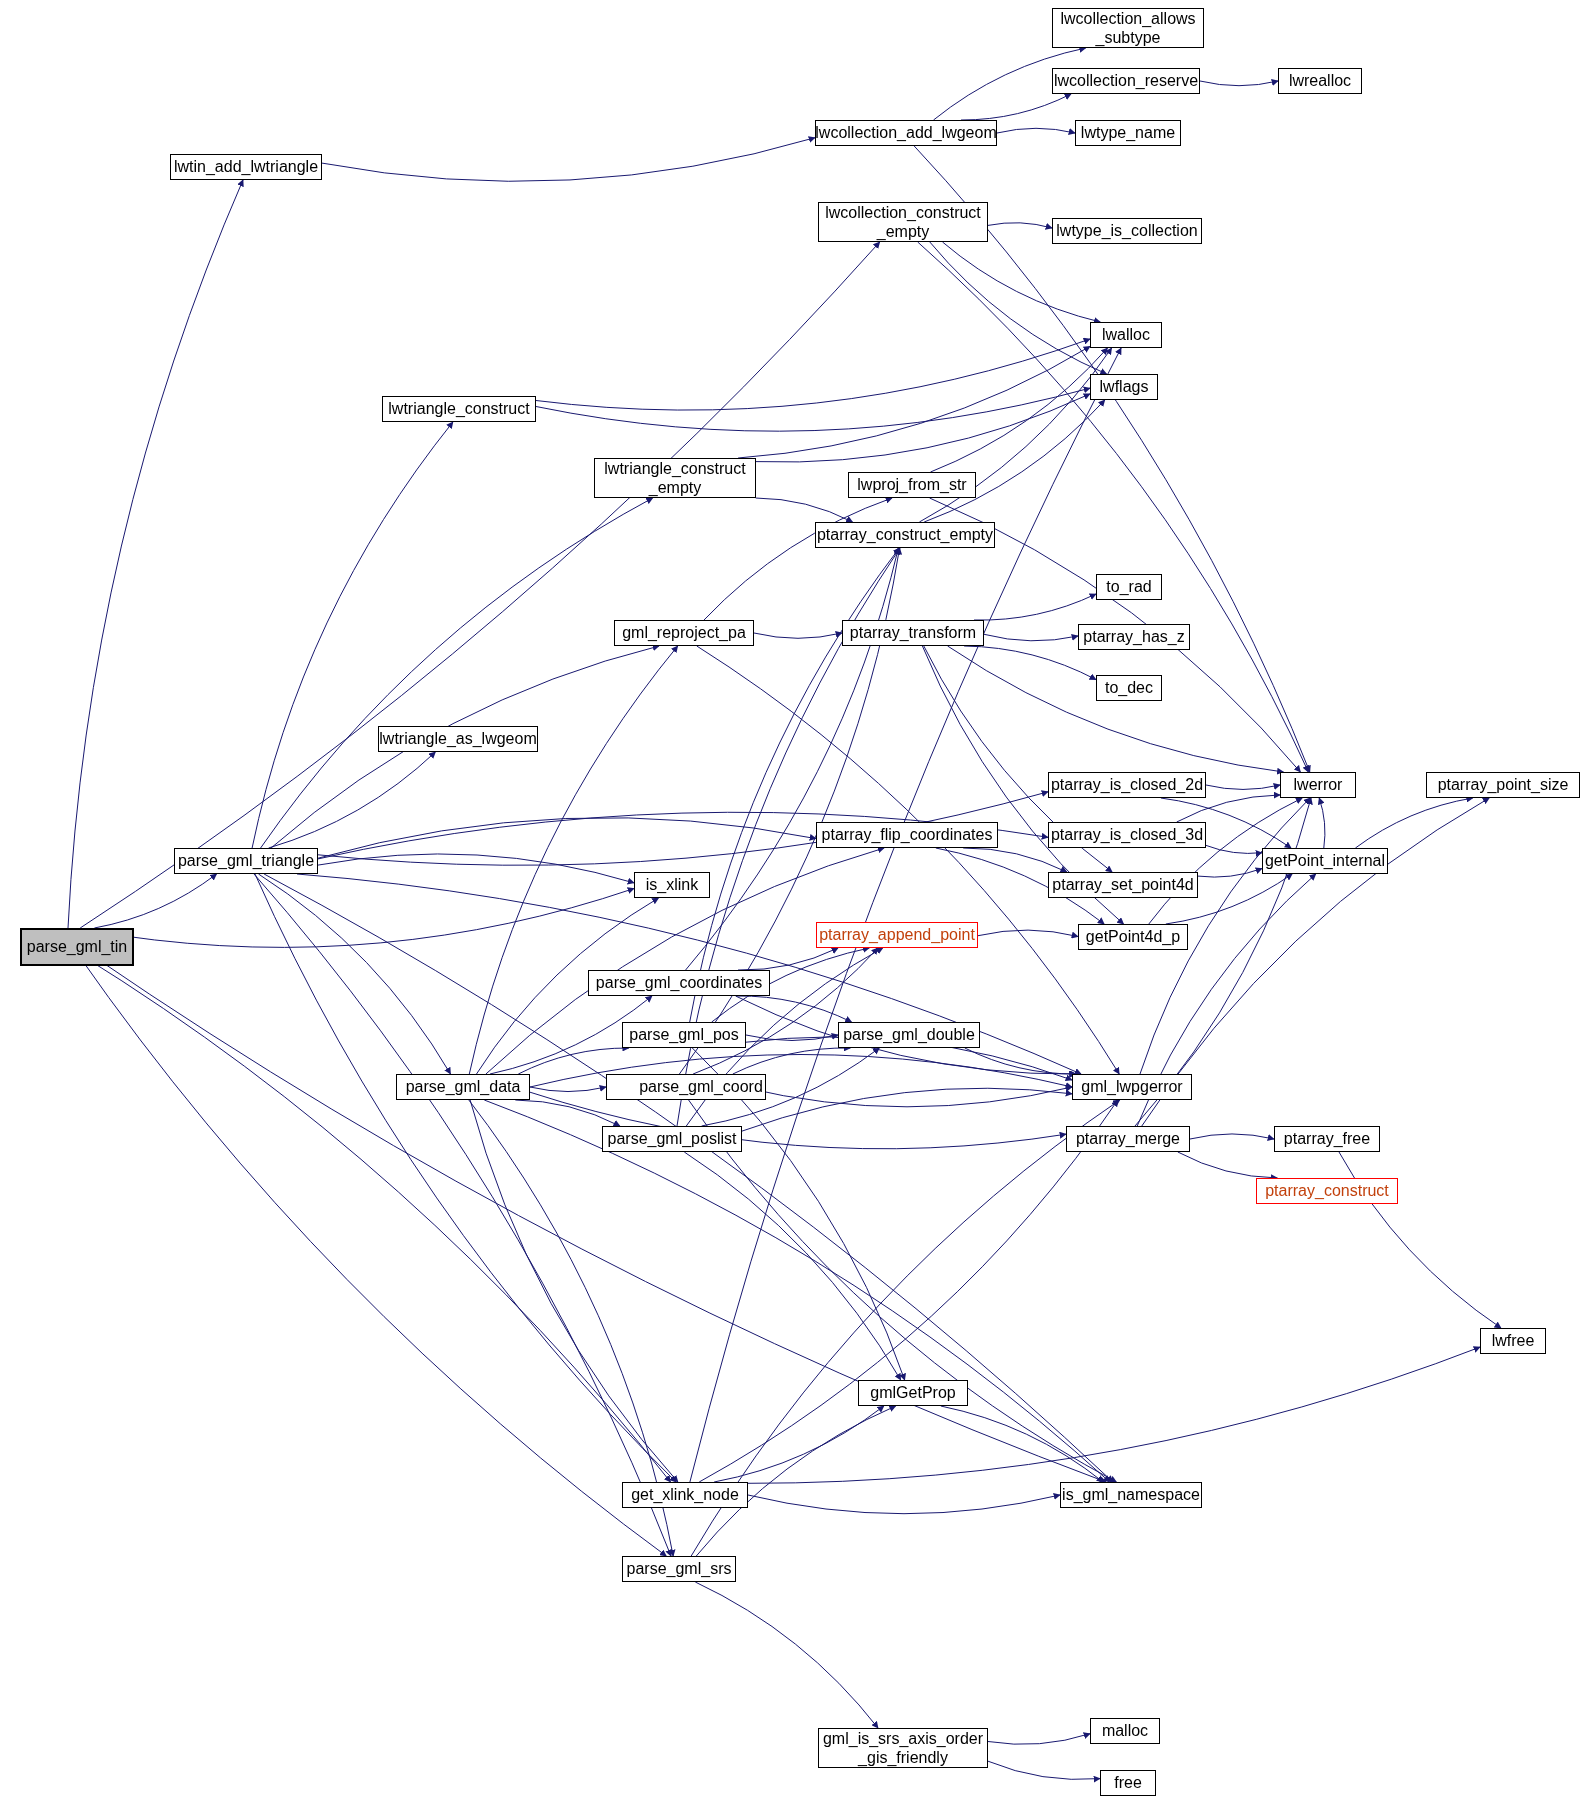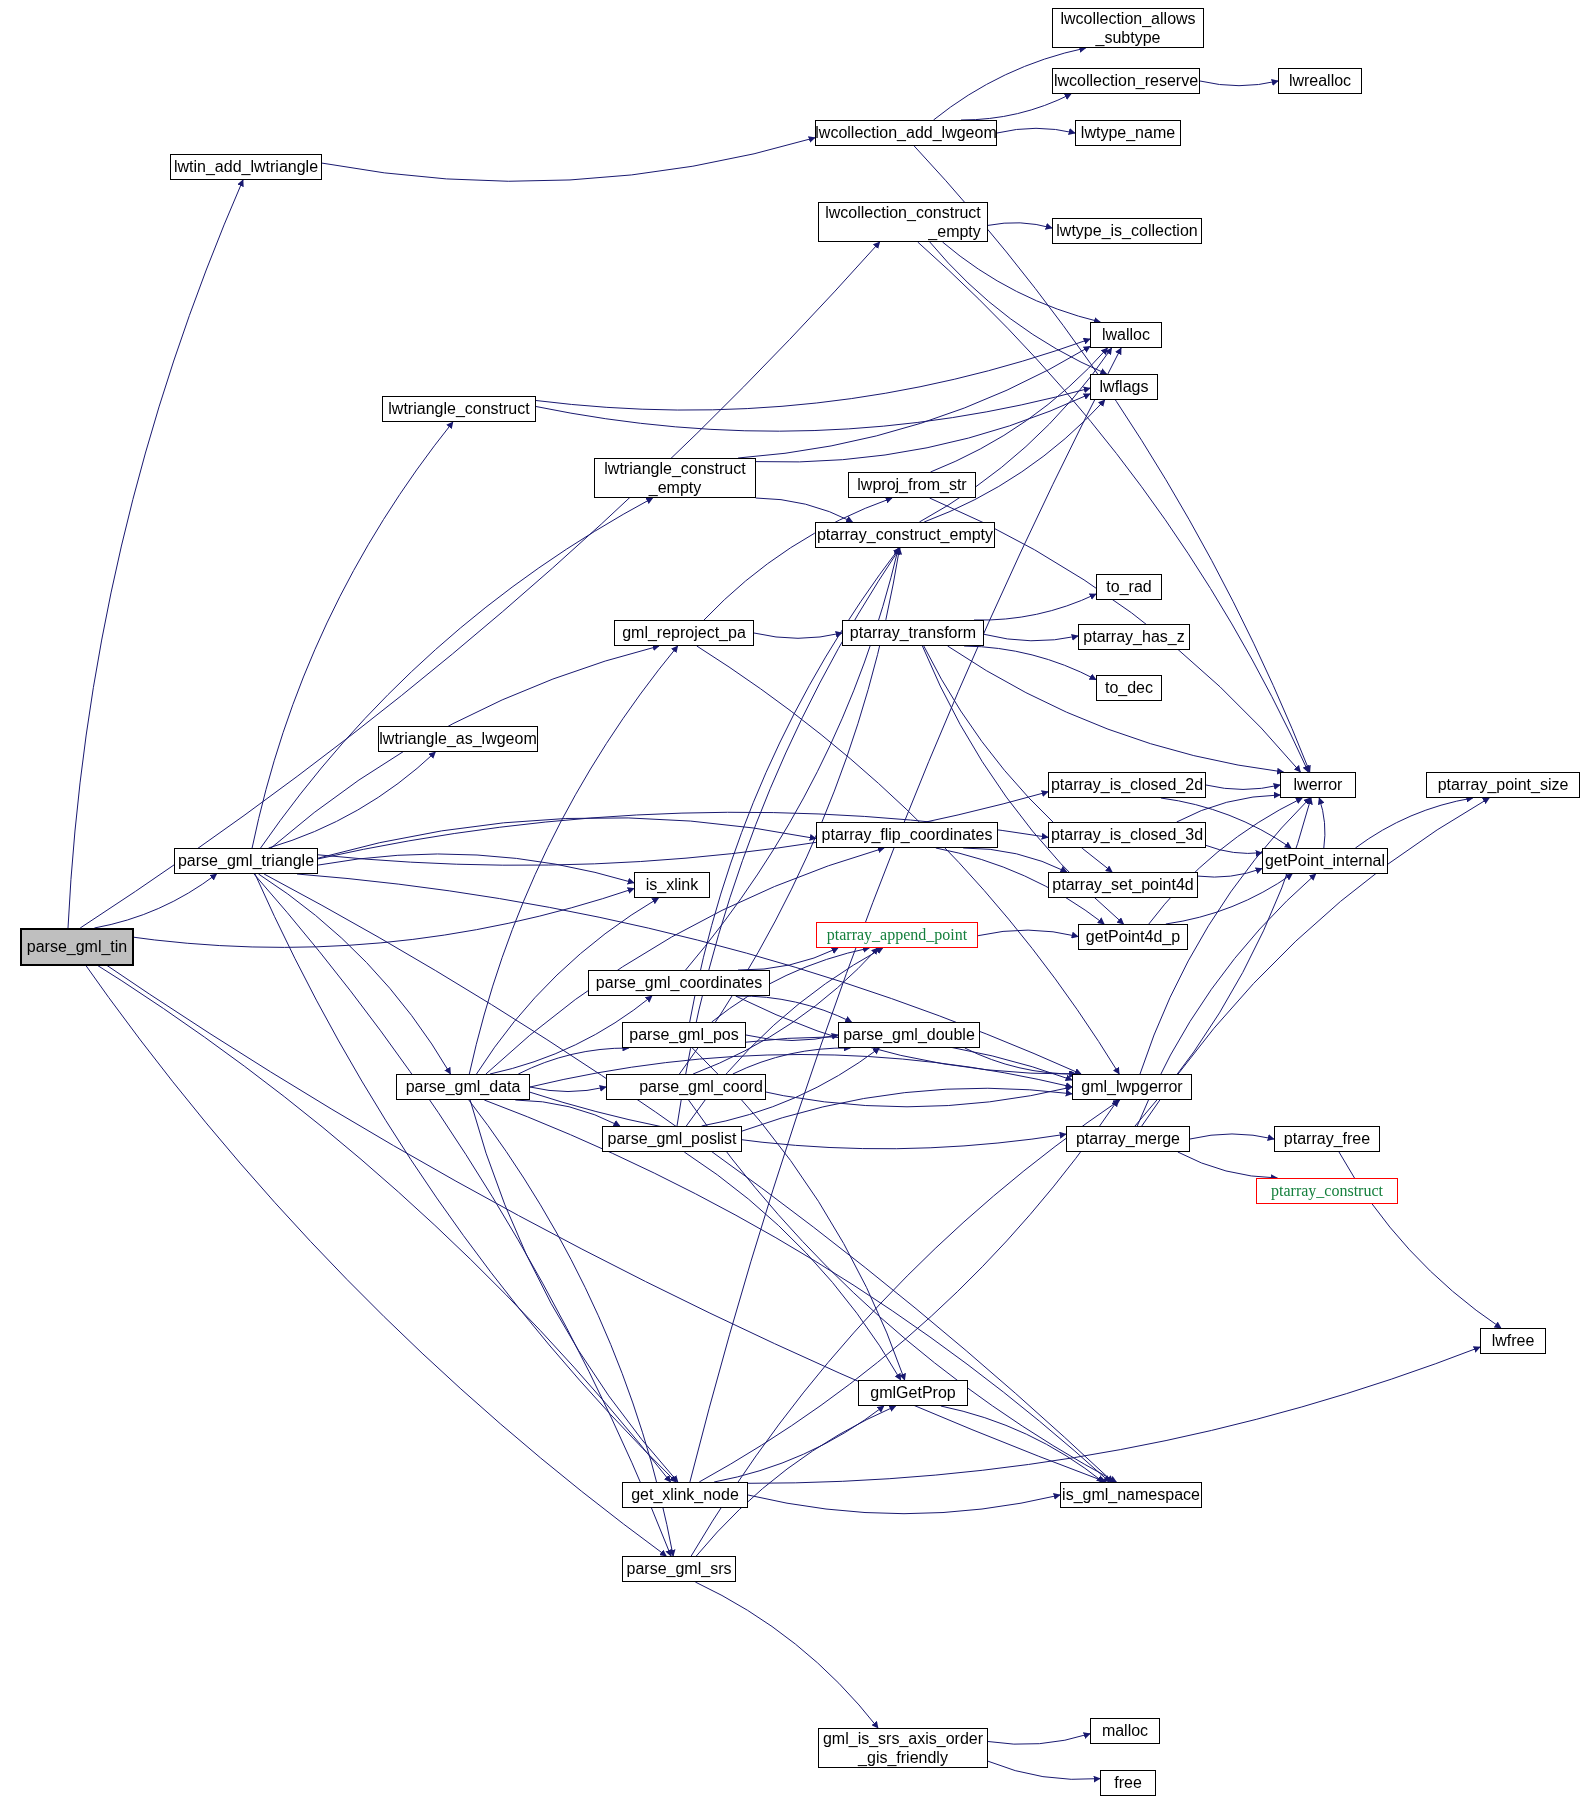--- a/index.html
+++ b/index.html
@@ -7,21 +7,21 @@
           font-family:"Liberation Sans","DejaVu Sans",sans-serif;}
   #edges{position:absolute;left:0;top:0;}
   .node{
     position:absolute;box-sizing:border-box;
     display:flex;align-items:center;justify-content:center;
     text-align:center;white-space:pre-line;
     background:#ffffff;border:1px solid #000000;color:#000000;
     font-size:16px;line-height:1.2;padding:0 3px;cursor:pointer;
   }
   .node.highlight{background:#bfbfbf;border-width:2px;cursor:default;font-weight:normal;}
-  .node.truncated{border-color:#ff0000;color:#15803d;font-family:Liberation Serif, serif;}
+  .node.truncated{border-color:#ff0000;color:#c2410c;}
 </style>
 </head>
 <body>
 
 <div id="canvas">
     <svg id="edges" width="1588" height="1809">
       <defs>
         <marker id="arrow" viewBox="0 0 10 10" refX="9" refY="5" markerWidth="7" markerHeight="7" orient="auto">
           <path d="M 0 0 L 10 5 L 0 10 z" fill="#191970"></path>
         </marker>
@@ -138,21 +138,21 @@
       <path d="M 988.0 1761.2 Q 1041.9 1783.4 1100.0 1778.6" fill="none" stroke="#191970" stroke-width="1" marker-end="url(#arrow)"></path>
     </svg>
     <div class="node highlight" style="left: 20px; top: 928px; width: 114px; height: 38px;">parse_gml_tin</div>
     <div class="node" style="left: 170px; top: 154px; width: 152px; height: 26px;">lwtin_add_lwtriangle</div>
     <div class="node" style="left: 815px; top: 120px; width: 182px; height: 26px;">lwcollection_add_lwgeom</div>
     <div class="node" style="left: 1052px; top: 8px; width: 152px; height: 40px;">lwcollection_allows
 _subtype</div>
     <div class="node" style="left: 1052px; top: 68px; width: 148px; height: 26px;">lwcollection_reserve</div>
     <div class="node" style="left: 1278px; top: 68px; width: 84px; height: 26px;">lwrealloc</div>
     <div class="node" style="left: 1075px; top: 120px; width: 106px; height: 26px;">lwtype_name</div>
-    <div class="node" style="left: 818px; top: 202px; width: 170px; height: 40px; text-align: right;">lwcollection_construct
+    <div class="node" style="left: 818px; top: 202px; width: 170px; height: 40px;">lwcollection_construct
 _empty</div>
     <div class="node" style="left: 1052px; top: 218px; width: 150px; height: 26px;">lwtype_is_collection</div>
     <div class="node" style="left: 1090px; top: 322px; width: 72px; height: 26px;">lwalloc</div>
     <div class="node" style="left: 1090px; top: 374px; width: 68px; height: 26px;">lwflags</div>
     <div class="node" style="left: 382px; top: 396px; width: 154px; height: 26px;">lwtriangle_construct</div>
     <div class="node" style="left: 594px; top: 458px; width: 162px; height: 40px;">lwtriangle_construct
 _empty</div>
     <div class="node" style="left: 848px; top: 472px; width: 128px; height: 26px;">lwproj_from_str</div>
     <div class="node" style="left: 815px; top: 522px; width: 180px; height: 26px;">ptarray_construct_empty</div>
     <div class="node" style="left: 1096px; top: 574px; width: 66px; height: 26px;">to_rad</div>

